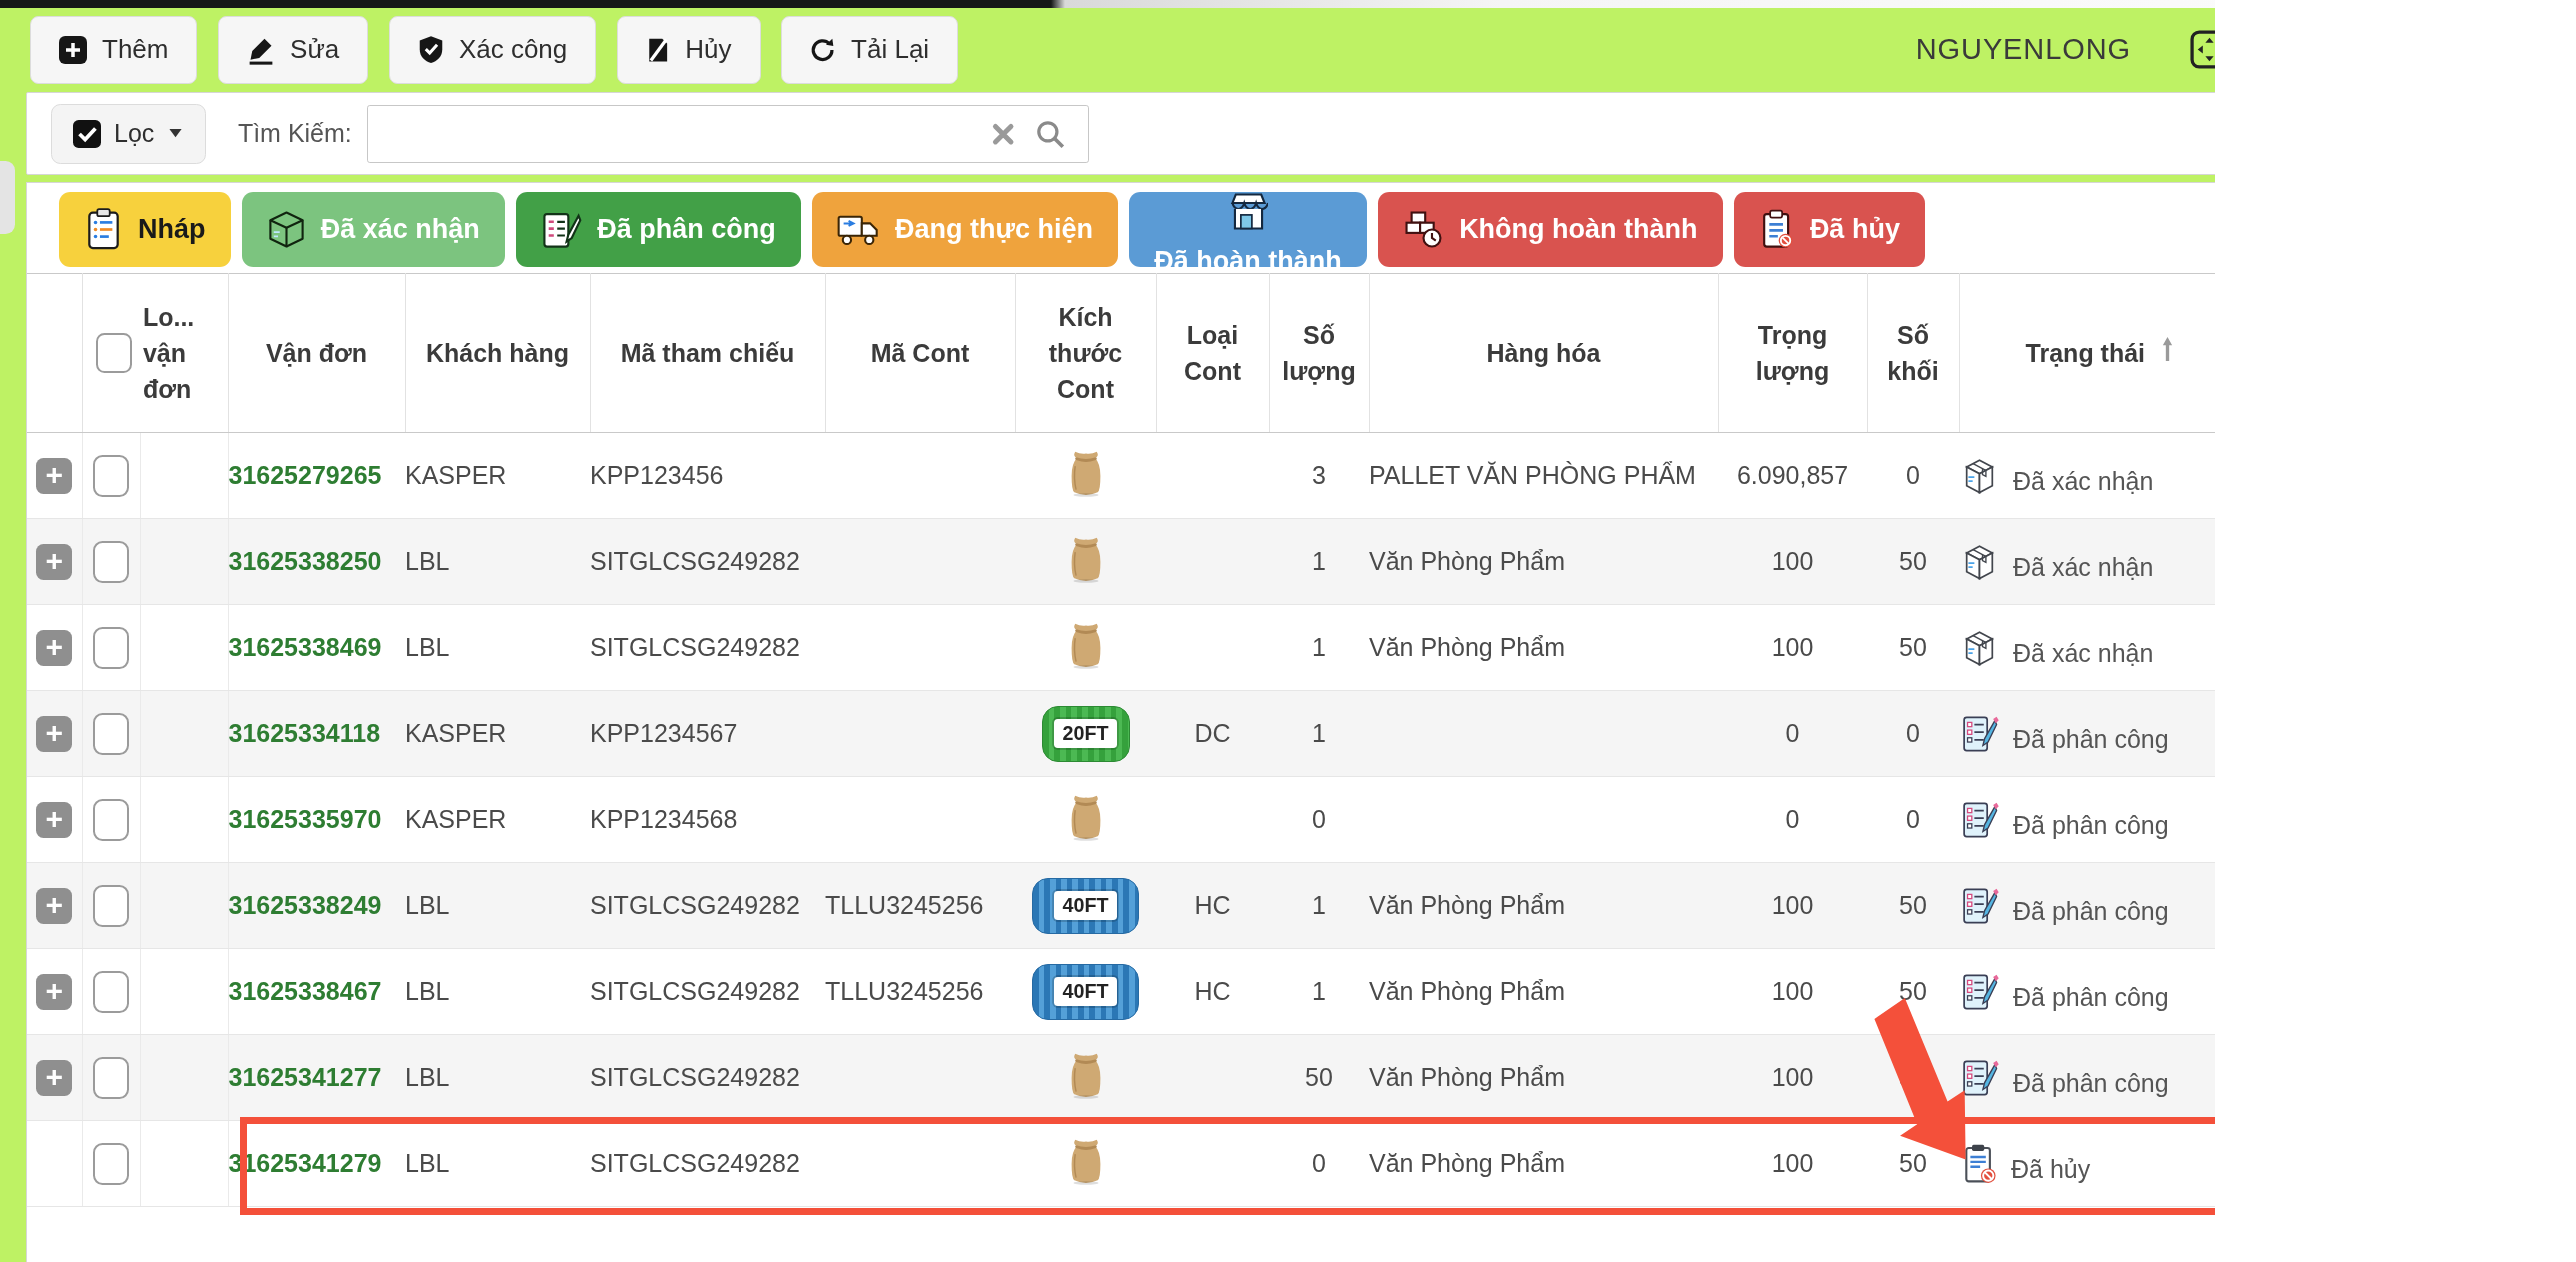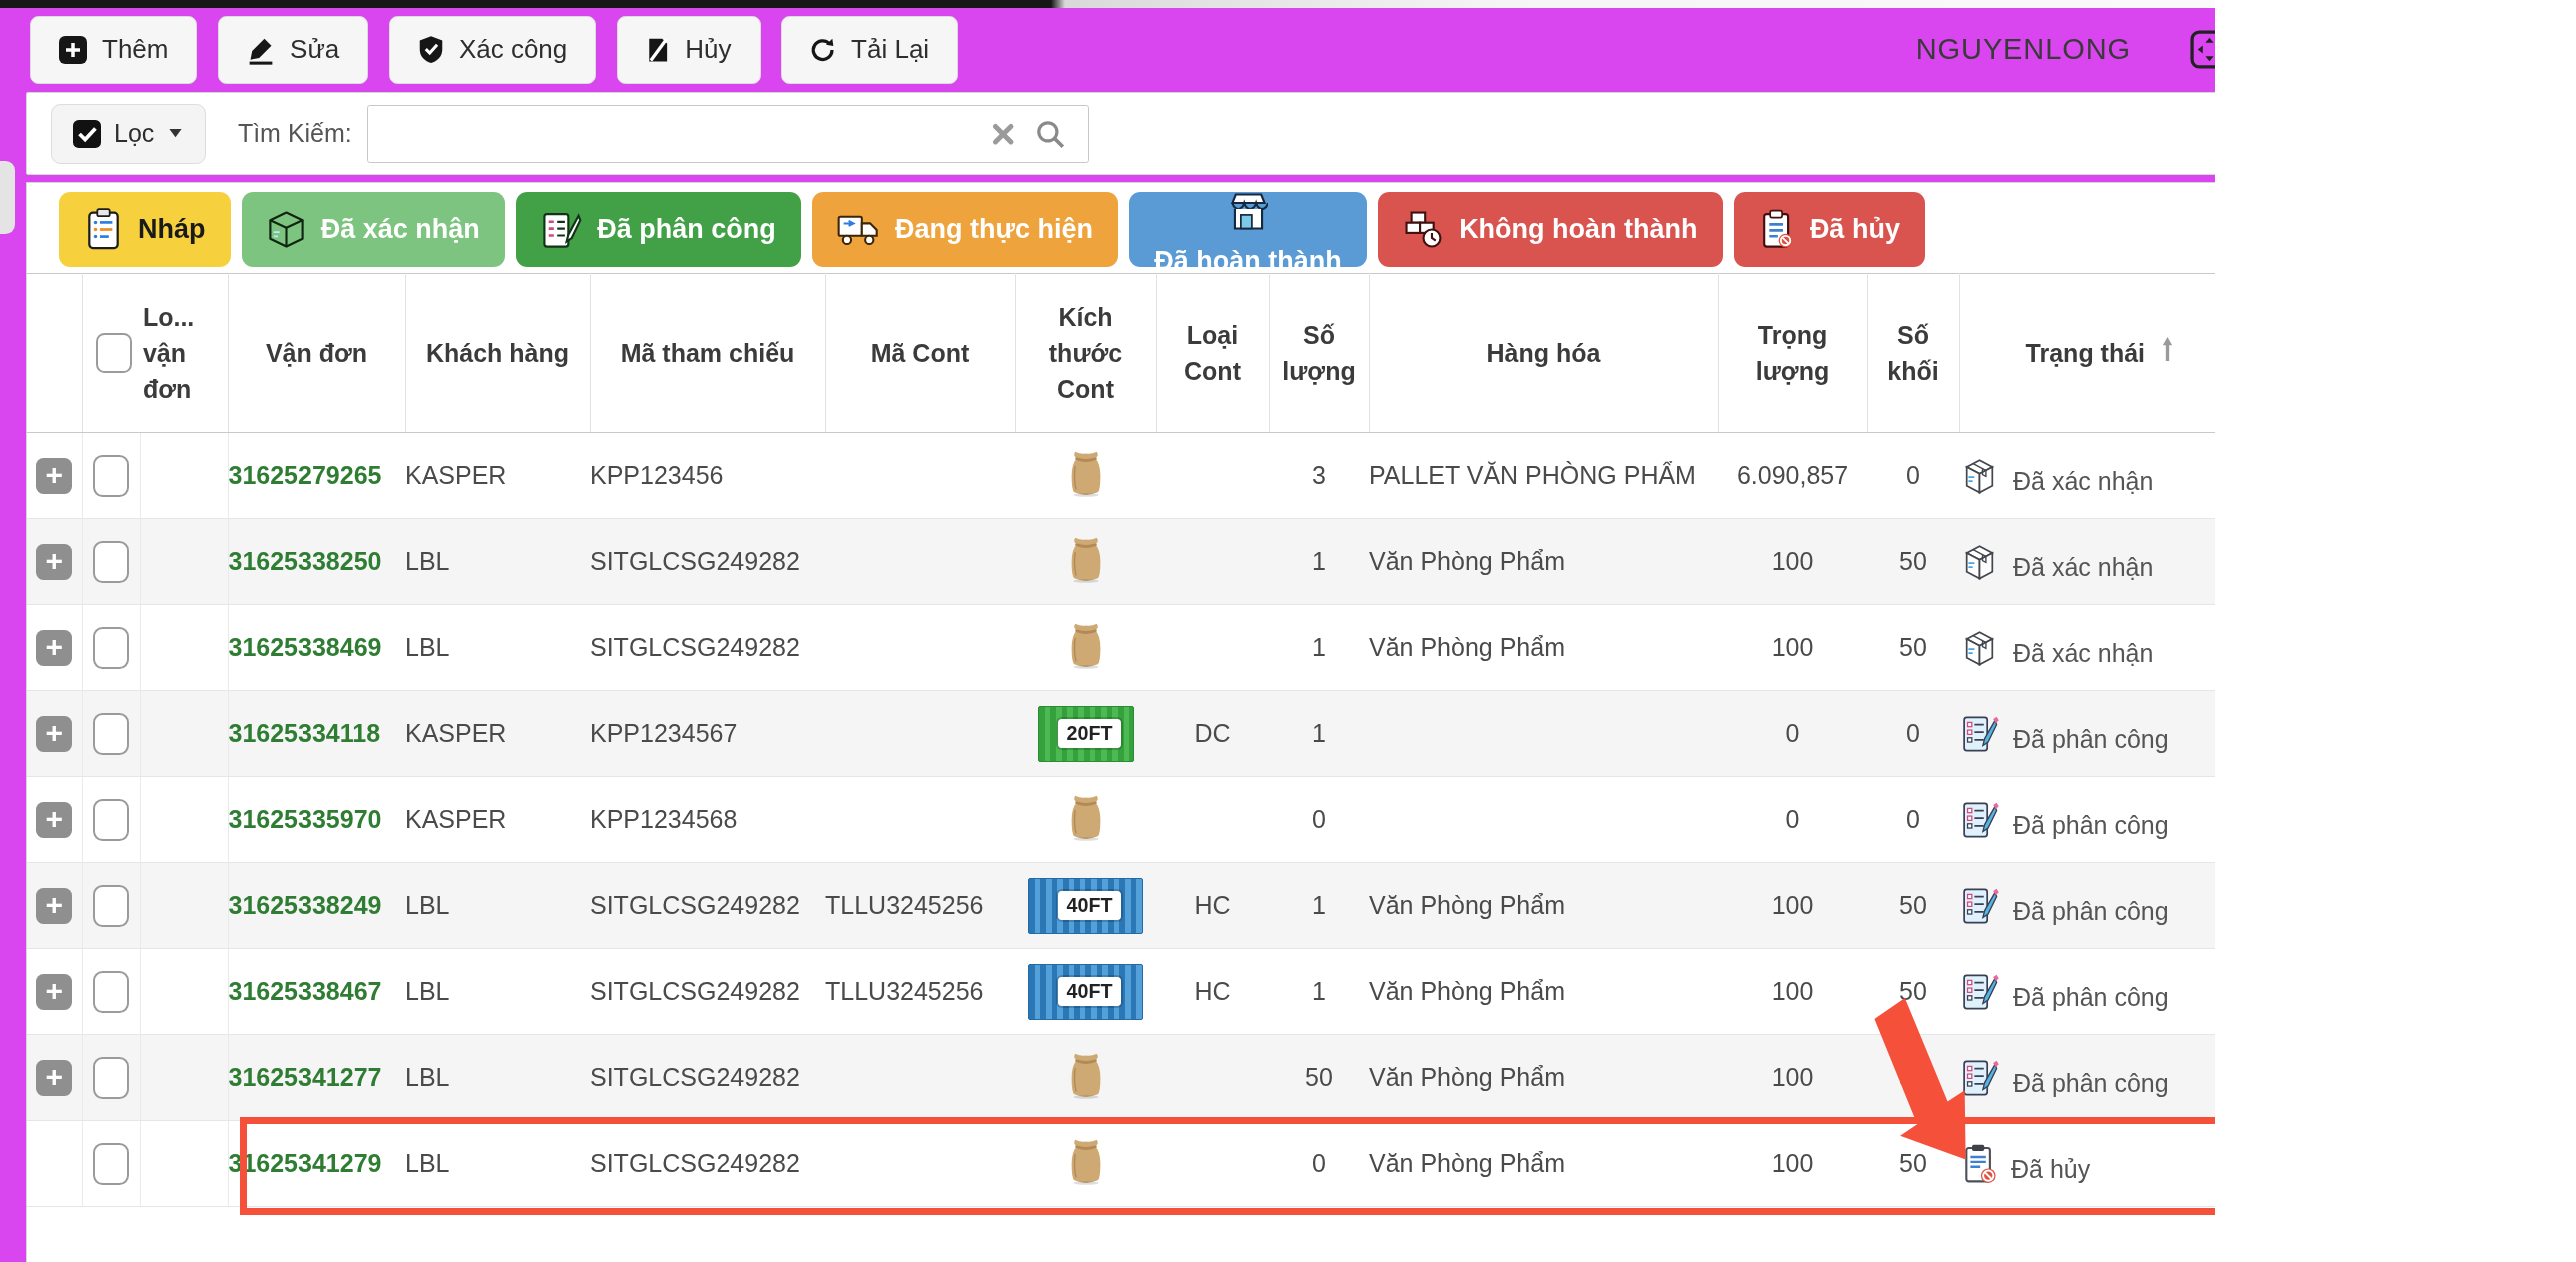--- a/index.html
+++ b/index.html
@@ -1,17 +1,17 @@
 <!DOCTYPE html>
 <html style="font-size:15px"><head>
 <meta charset="utf-8">
 <style>
   html,body{margin:0;padding:0;}
   body{font-family:"Liberation Sans", sans-serif; background:#fff;}
-  .page{position:relative;width:2215px;height:1263px;overflow:hidden;background:#d946ef;}
+  .page{position:relative;width:2215px;height:1263px;overflow:hidden;background:#bef264;}
   .top-strip{position:absolute;left:0;top:0;width:2576px;height:7.5px;
     background:linear-gradient(90deg,#171717 0,#171717 1051px,#d9d9d9 1065px,#f5f5f5 1501px,#fdfdfd 100%);}
   .left-tab{position:absolute;left:0;top:161px;width:15px;height:73px;background:#e4e4e4;border-radius:0 9.4px 9.4px 0;}
   
   .toolbar{position:absolute;left:0;top:13px;width:2576px;height:73px;display:flex;align-items:center;justify-content:space-between;padding:0 34px 0 30px;box-sizing:border-box;}
   .toolbar-left{display:flex;gap:20.6px;align-items:center;}
   .tb-btn{display:flex;align-items:center;gap:15px;height:68px;padding:0 28px;background:#f6f6f6;border:0.9px solid #dcdcdc;border-radius:8.4px;font-family:inherit;font-size:26px;color:#2e2e2e;cursor:pointer;}
   .tb-btn .tb-icon{display:flex;align-items:center;}
   .tb-btn .caret{display:flex;align-items:center;margin-left:5.6px;}
   .toolbar-right{display:flex;align-items:center;gap:58px;justify-content:flex-end;}
@@ -53,21 +53,21 @@
   .b-macont{text-align:left;padding-left:11.3px;margin-top:11px;}
   .b-size{text-align:center;}
   .b-loaicont,.b-sl,.b-tl,.b-sk{text-align:center;}
   .b-hh{padding-left:20.6px;}
   .b-status{padding-left:9.4px;}
   .status-flex{display:flex;align-items:center;gap:13px;}
   .st-text{color:#555;position:relative;top:5.6px;}
   .b-doc{text-align:center;}
   .doc-ic{display:inline-flex;cursor:pointer;}
   .bag-ic{display:inline-flex;}
-  .cont{display:inline-flex;align-items:center;justify-content:center;height:54px;border-radius:2px;position:relative;padding-left:8px;}
+  .cont{display:inline-flex;align-items:center;justify-content:center;height:54px;border-radius:16px;position:relative;}
   .cont-20ft{width:86px;background:repeating-linear-gradient(90deg,#35a13c 0 5.6px,#4cb953 5.6px 11.3px);border:1.9px solid #2c8a33;}
   .cont-40ft{width:105px;background:repeating-linear-gradient(90deg,#2b77b5 0 5.6px,#54a0d8 5.6px 11.3px);border:1.9px solid #266aa3;}
   .cont-label{background:#fff;border-radius:3.8px;padding:2.8px 8.4px;font-weight:bold;font-size:19.7px;color:#222;box-shadow:0 0 0 1.9px rgba(0,0,0,.18);}
   
   .hl-box{position:absolute;left:240px;top:1117px;width:2240px;height:98px;border:7.5px solid #f4503a;box-sizing:border-box;pointer-events:none;z-index:40;}
   .arrow-svg{position:absolute;left:1865px;top:998px;width:111px;height:171px;pointer-events:none;z-index:50;}
 </style>
 </head>
 <body>
 

